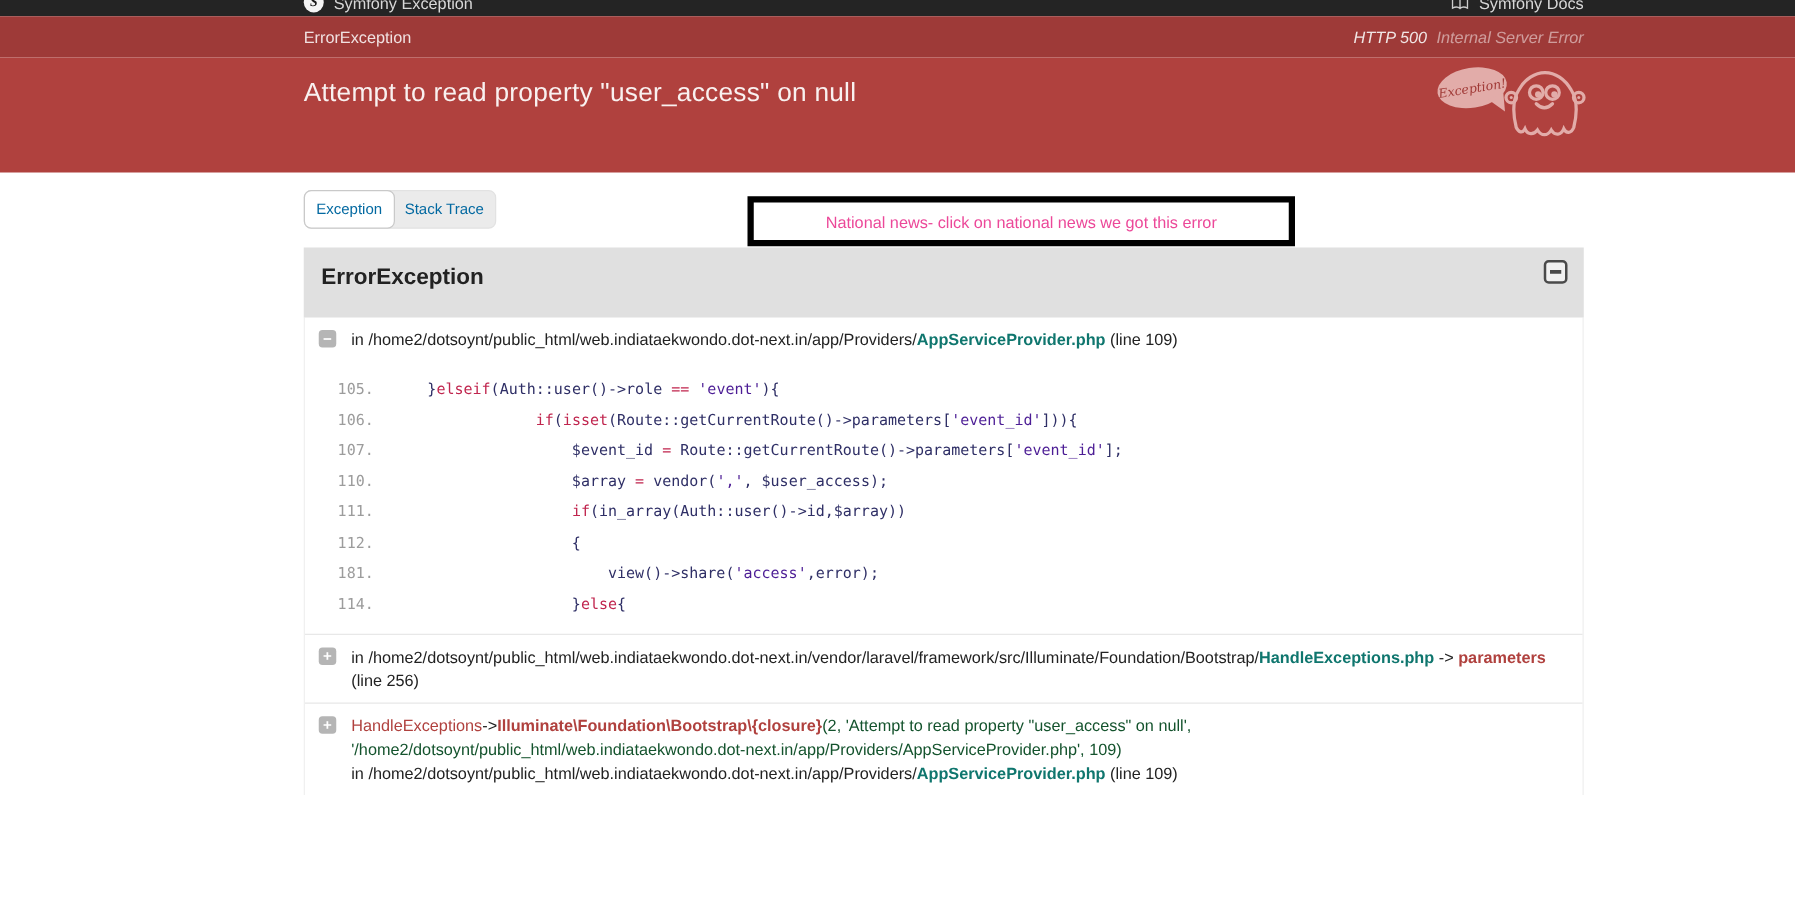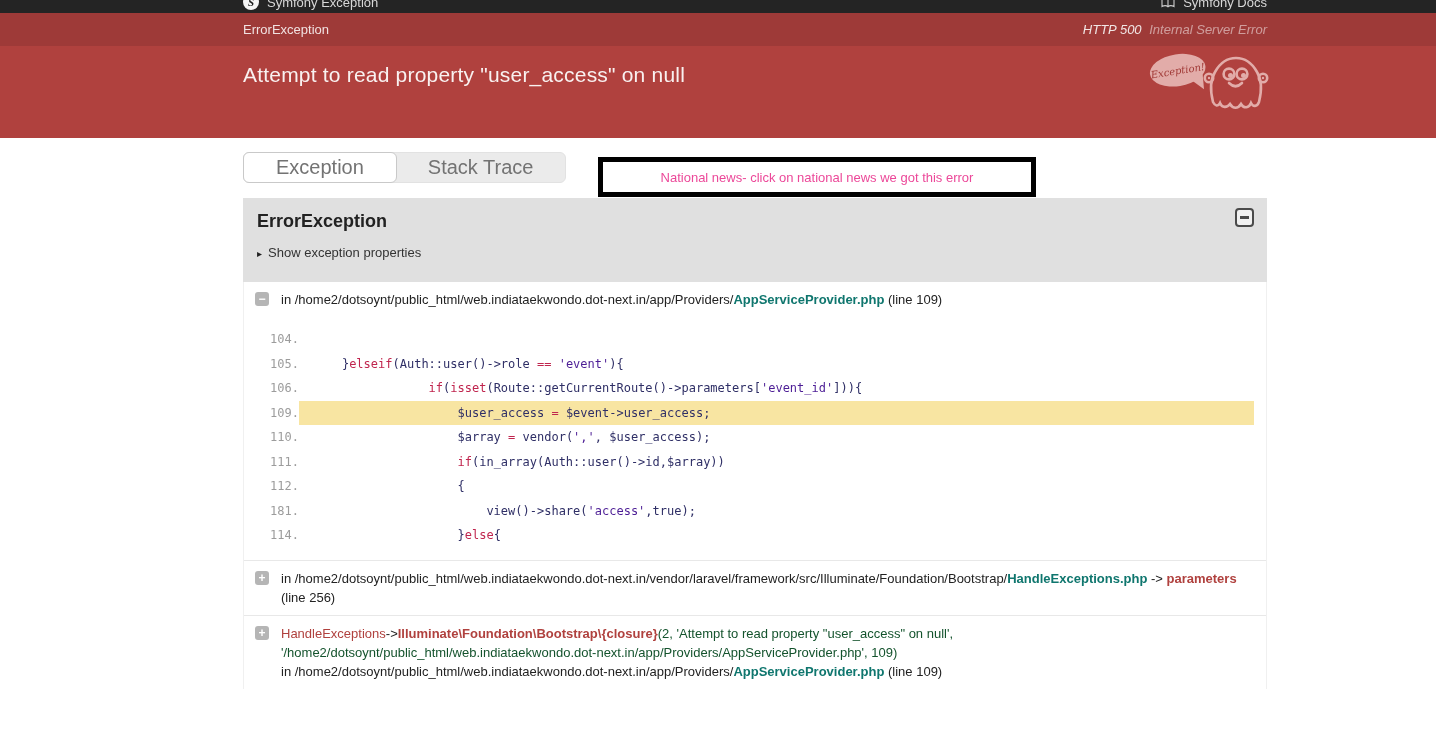--- a/index.html
+++ b/index.html
@@ -38,21 +38,21 @@
   .exc-header .container { height:100%; }
   .exc-title {
     margin:0; padding-top:17px; font-size:21px; font-weight:400;
     color:#f9f1f0; letter-spacing:0.2px;
   }
   .mascot { position:absolute; right:-4px; top:4px; }
 
   
   .tabs-row { margin-top:14px; height:30px; }
   .tabs { display:inline-flex; background:#ebebeb; border:1px solid #e2e2e2; border-radius:6px; }
-  .tab { padding:5px 32px 6px; font-size:20px; color:#737373; line-height:18px; cursor:pointer; }
+  .tab { padding:5px 9px 6px; font-size:12px; color:#0369a1; line-height:18px; cursor:pointer; }
   .tab.active { background:#ffffff; border:1px solid #c9c9c9; border-radius:6px; margin:-1px; }
 
   
   .annotation {
     position:absolute; left:598px; top:157px; width:438px; height:40px;
     background:#ffffff; border:5px solid #000000; z-index:6;
     display:flex; align-items:center; justify-content:center;
     font-size:13px; color:#ec4899; white-space:nowrap;
   }
 
@@ -163,66 +163,59 @@
     <div class="tabs">
       <div class="tab active">Exception</div>
       <div class="tab">Stack Trace</div>
     </div>
   </div>
 
   <div class="panel">
 
     <div class="trace-head">
       <h3>ErrorException</h3>
-      <div class="toggler">
-        <span class="arrow">▸</span><span>Show exception properties</span>
-      </div>
       <div class="collapse-btn">
         <div class="bar"></div>
       </div>
     </div>
 
     <div class="trace-body">
 
       <div class="trace-line">
         <span class="icon-toggle">−</span><span>in </span><span>/home2/dotsoynt/public_html/web.indiataekwondo.dot-next.in/app/Providers/</span><span class="file">AppServiceProvider.php</span><span> (line 109)</span>
       </div>
 
       <div class="trace-code">
           <div class="code-line">
-            <span class="ln">104.</span>
-            <span class="code"></span>
-          </div>
-          <div class="code-line">
             <span class="ln">105.</span>
             <span class="code"><span class="tk-d">    }</span><span class="tk-k">elseif</span><span class="tk-d">(Auth::user()-&gt;role </span><span class="tk-k">==</span><span class="tk-d"> </span><span class="tk-s">'event'</span><span class="tk-d">){</span></span>
           </div>
           <div class="code-line">
             <span class="ln">106.</span>
             <span class="code"><span class="tk-d">                </span><span class="tk-k">if</span><span class="tk-d">(</span><span class="tk-k">isset</span><span class="tk-d">(Route::getCurrentRoute()-&gt;parameters[</span><span class="tk-s">'event_id'</span><span class="tk-d">])){</span></span>
           </div>
           <div class="code-line">
-            <span class="ln">109.</span>
-            <span class="code hl"><span class="tk-d">                    $user_access </span><span class="tk-k">=</span><span class="tk-d"> $event-&gt;user_access;</span></span>
+            <span class="ln">107.</span>
+            <span class="code"><span class="tk-d">                    $event_id </span><span class="tk-k">=</span><span class="tk-d"> Route::getCurrentRoute()-&gt;parameters[</span><span class="tk-s">'event_id'</span><span class="tk-d">];</span></span>
           </div>
           <div class="code-line">
             <span class="ln">110.</span>
             <span class="code"><span class="tk-d">                    $array </span><span class="tk-k">=</span><span class="tk-d"> vendor(</span><span class="tk-s">','</span><span class="tk-d">, $user_access);</span></span>
           </div>
           <div class="code-line">
             <span class="ln">111.</span>
             <span class="code"><span class="tk-d">                    </span><span class="tk-k">if</span><span class="tk-d">(in_array(Auth::user()-&gt;id,$array))</span></span>
           </div>
           <div class="code-line">
             <span class="ln">112.</span>
             <span class="code"><span class="tk-d">                    {</span></span>
           </div>
           <div class="code-line">
             <span class="ln">181.</span>
-            <span class="code"><span class="tk-d">                        view()-&gt;share(</span><span class="tk-s">'access'</span><span class="tk-d">,true);</span></span>
+            <span class="code"><span class="tk-d">                        view()-&gt;share(</span><span class="tk-s">'access'</span><span class="tk-d">,error);</span></span>
           </div>
           <div class="code-line">
             <span class="ln">114.</span>
             <span class="code"><span class="tk-d">                    }</span><span class="tk-k">else</span><span class="tk-d">{</span></span>
           </div>
         </div>
 
       <div class="trace-line sep">
         <span class="icon-toggle">+</span><span>in </span><span>/home2/dotsoynt/public_html/web.indiataekwondo.dot-next.in/vendor/laravel/framework/src/Illuminate/Foundation/Bootstrap/</span><span class="file">HandleExceptions.php</span><span> -&gt; </span><span class="method">parameters</span><span> (line 256)</span>
       </div>

